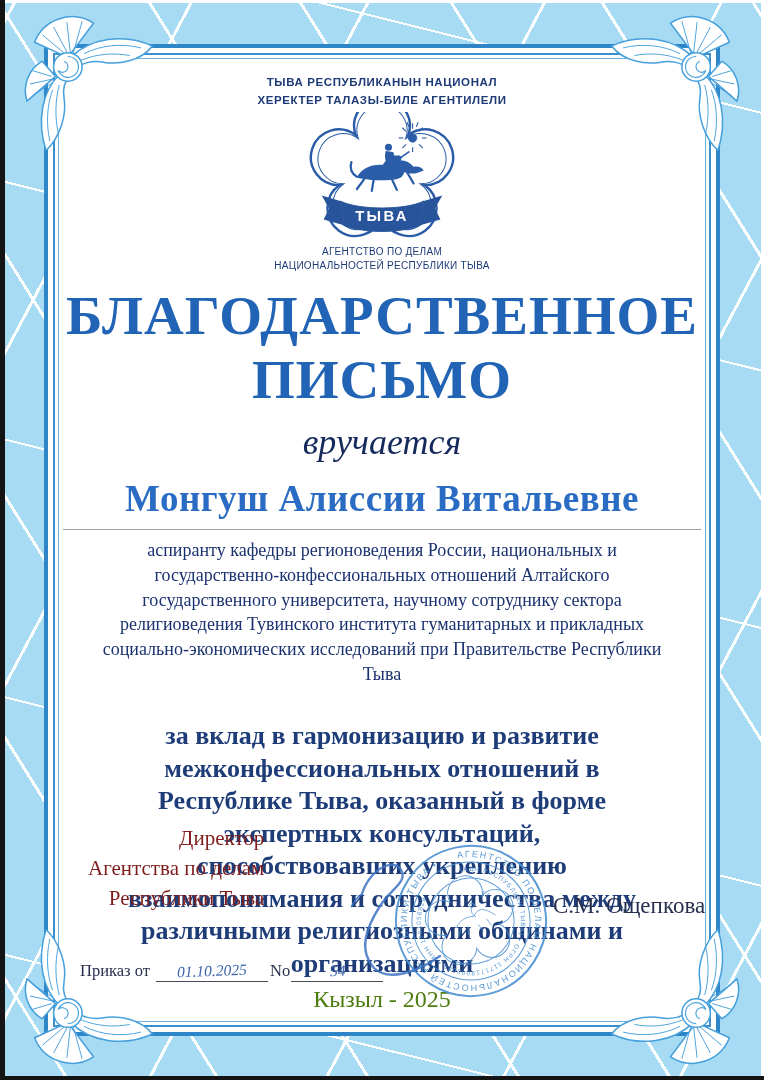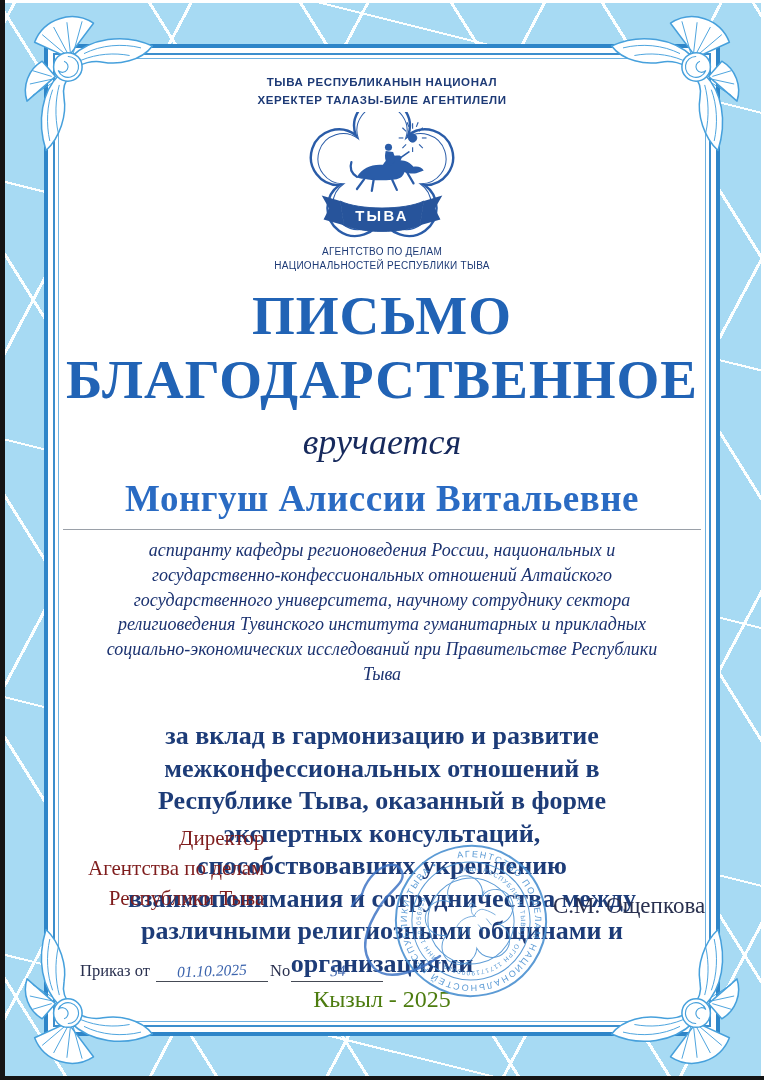--- a/index.html
+++ b/index.html
@@ -29,21 +29,21 @@
   .content{position:absolute;inset:60px;text-align:center;z-index:5;}
   .org-header{margin-top:13px;font-family:"Liberation Sans",sans-serif;font-weight:bold;
     font-size:11.5px;letter-spacing:.6px;color:#1d3a76;line-height:1.6;}
   .emblem-wrap{margin-top:2px;}
   .agency{margin-top:1px;font-family:"Liberation Sans",sans-serif;font-weight:normal;
     font-size:10px;letter-spacing:.3px;color:#1d3a76;line-height:1.45;}
   .title{margin-top:10px;font-weight:bold;font-size:55px;line-height:1.16;color:#2163b5;letter-spacing:1px;}
   .presented{margin-top:10px;font-style:italic;font-size:36px;color:#16295c;}
   .name{margin-top:14px;font-weight:bold;font-size:37px;color:#2a6bc3;letter-spacing:.5px;}
   .rule{margin:9px auto 0;width:99%;border-top:1px solid #9aa0a8;}
-  .desc{margin:8px auto 0;width:90%;font-style:italic;font-size:18px;color:#1b3270;line-height:1.37;}
+  .desc{margin:8px auto 0;width:90%;font-size:18px;color:#1b3270;line-height:1.37;}
   .citation{margin:34px auto 0;width:82%;font-weight:bold;font-size:26px;color:#1d3c78;line-height:1.25;}
 
   .director{position:absolute;left:88px;top:824px;text-align:right;font-size:21px;color:#7f1d1d;line-height:1.42;z-index:6;}
   .director span{display:block;}
   .sig-name{position:absolute;left:553px;top:893px;font-size:23px;color:#29304f;z-index:6;}
   .stamp{position:absolute;left:392px;top:842px;width:158px;height:158px;z-index:7;opacity:.92;}
   .signature{position:absolute;left:344px;top:852px;width:120px;height:130px;z-index:8;}
 
   .order-line{position:absolute;left:80px;top:961px;font-size:16.5px;color:#29304f;z-index:11;text-align:left;}
   .hw{font-style:italic;color:#3c64ad;font-size:15.5px;display:inline-block;transform:rotate(-2deg);}
@@ -168,22 +168,22 @@
         </g>
       </svg>
     </div>
 
     <div class="agency">
       <div>АГЕНТСТВО ПО ДЕЛАМ</div>
       <div>НАЦИОНАЛЬНОСТЕЙ РЕСПУБЛИКИ ТЫВА</div>
     </div>
 
     <div class="title">
+      <div>БЛАГОДАРСТВЕННОЕ</div>
       <div>ПИСЬМО</div>
-      <div>БЛАГОДАРСТВЕННОЕ</div>
     </div>
 
     <div class="presented">вручается</div>
 
     <div class="name">Монгуш Алиссии Витальевне</div>
     <div class="rule"></div>
 
     <div class="desc">аспиранту кафедры регионоведения России, национальных и государственно-конфессиональных отношений Алтайского государственного университета, научному сотруднику сектора религиоведения Тувинского института гуманитарных и прикладных социально-экономических исследований при Правительстве Республики Тыва</div>
 
     <div class="citation">за вклад в гармонизацию и развитие межконфессиональных отношений в Республике Тыва, оказанный в форме экспертных консультаций, способствовавших укреплению взаимопонимания и сотрудничества между различными религиозными общинами и организациями</div>

